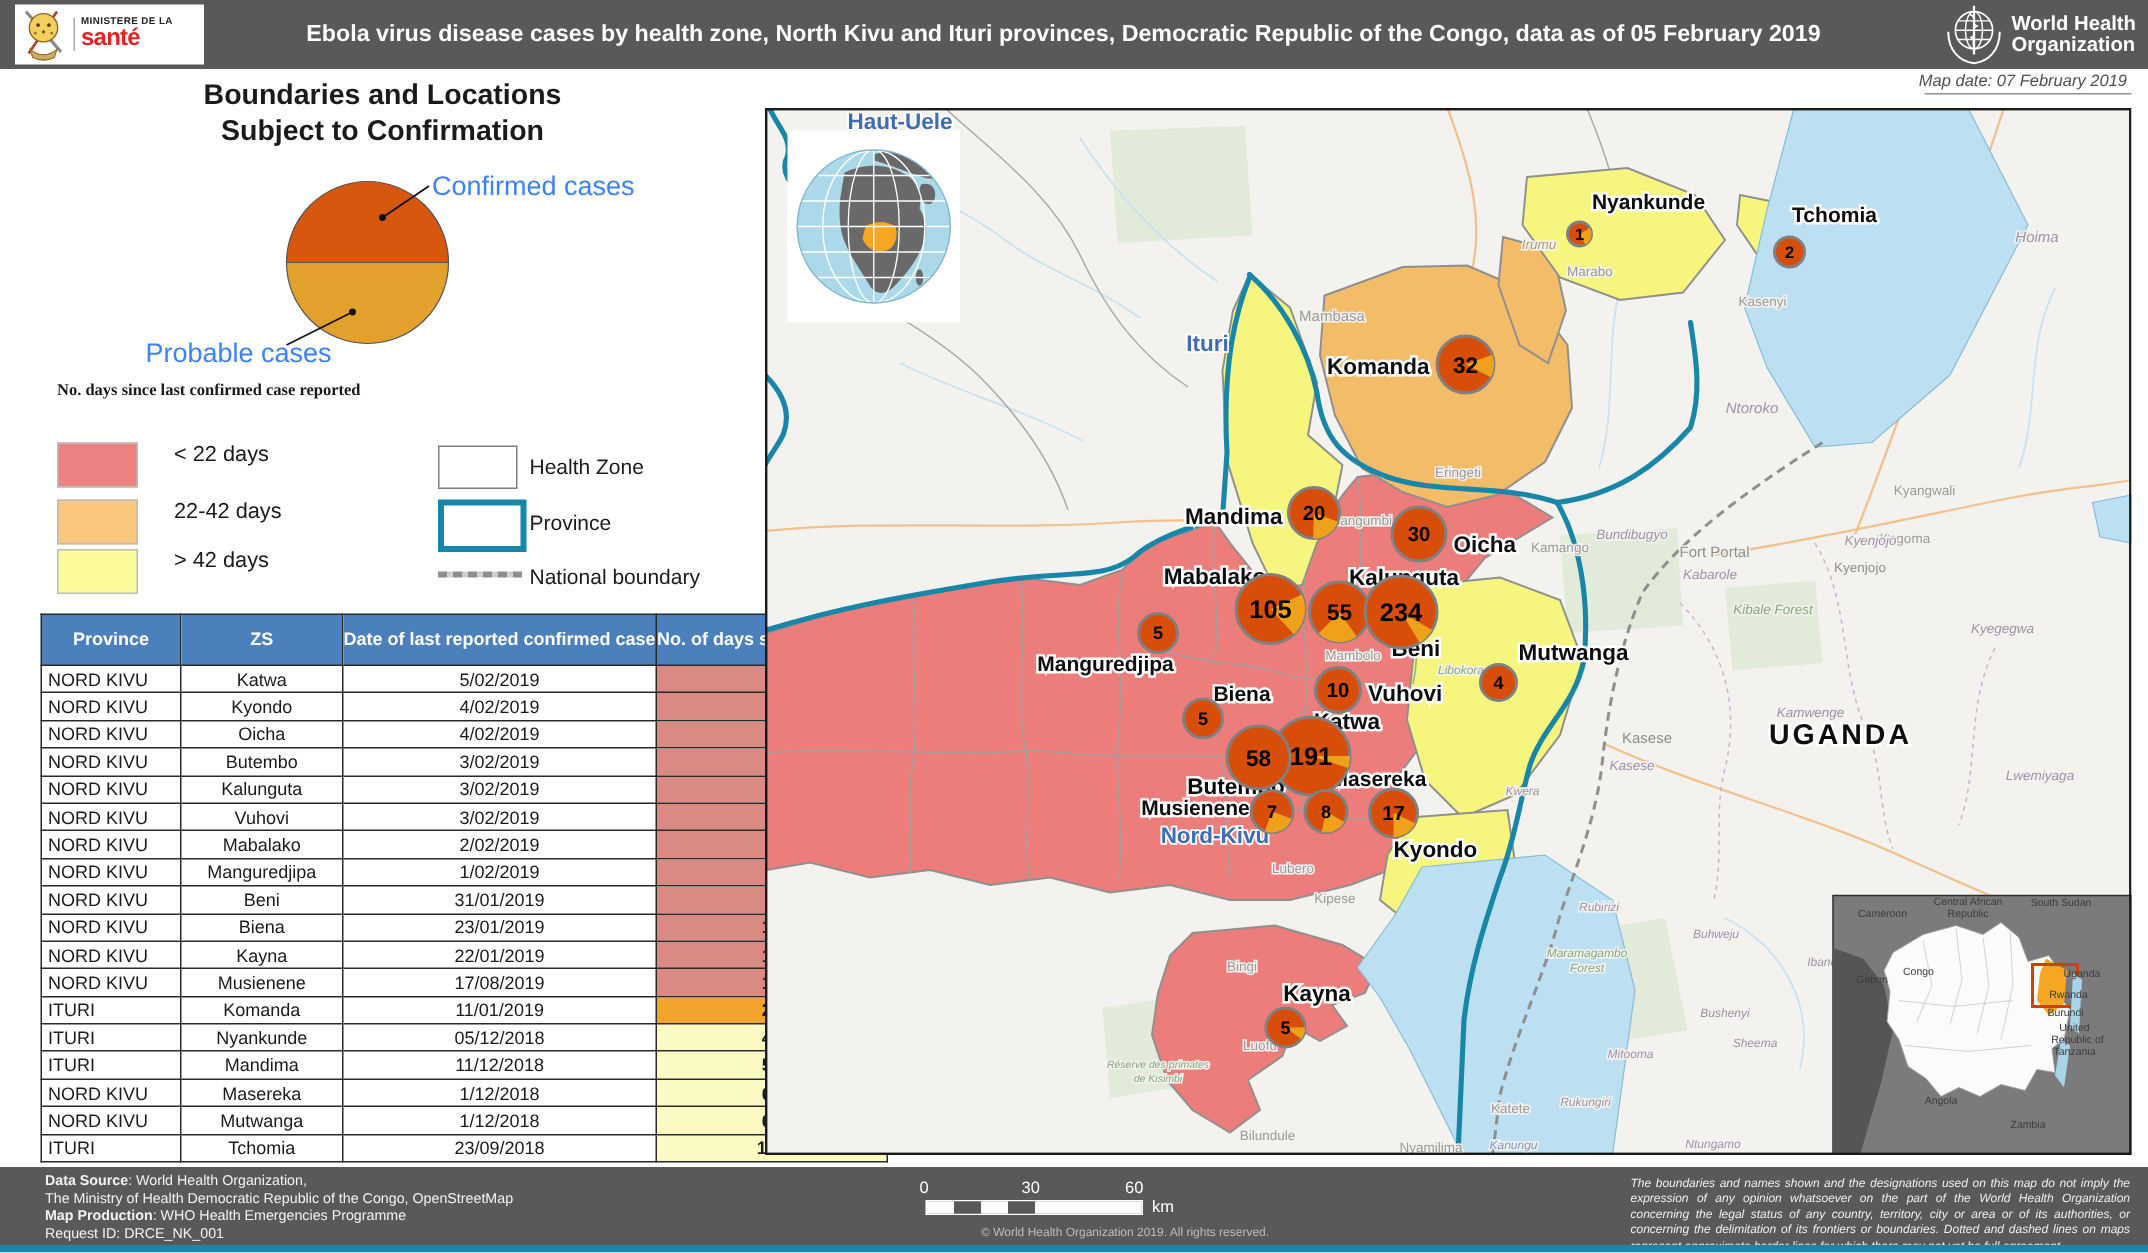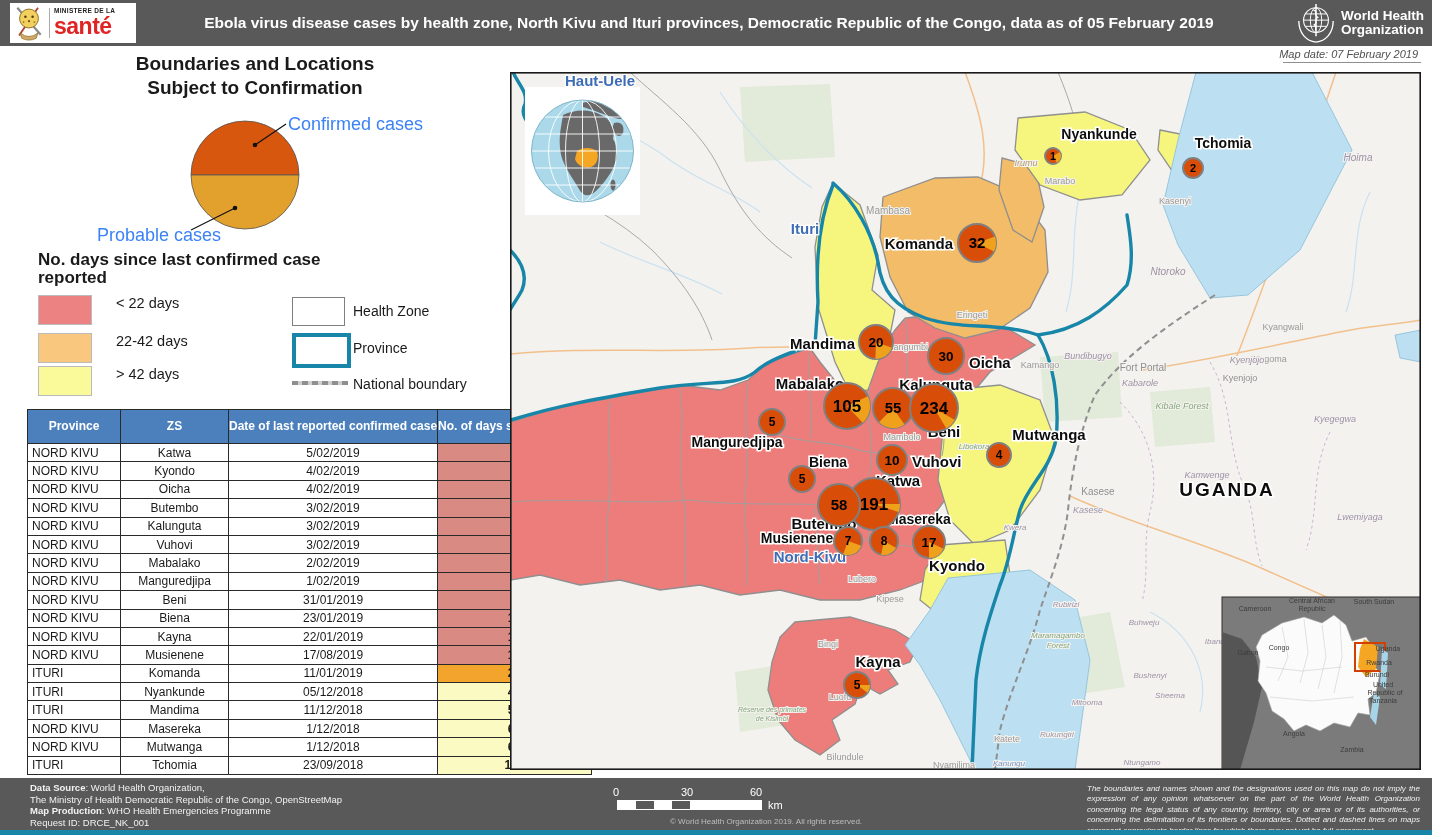--- a/index.html
+++ b/index.html
@@ -4,37 +4,37 @@
 <style>
   html,body{margin:0;padding:0;}
   body{width:1432px;height:835px;position:relative;background:#fff;overflow:hidden;
        font-family:"Liberation Sans",sans-serif;color:#1a1a1a;}
   
   .header{position:absolute;left:0;top:0;width:1432px;height:46px;background:#595959;}
   .logo-box{position:absolute;left:10px;top:3px;width:126px;height:40px;background:#fff;display:flex;align-items:center;}
   .crest{width:34px;height:36px;margin-left:2px;}
   .logo-text{border-left:1px solid #aaa;padding-left:4px;margin-left:3px;line-height:1;}
   .logo-small{font-size:6.5px;font-weight:bold;letter-spacing:.3px;color:#222;}
-  .logo-big{font-size:23px;font-weight:bold;color:#e02424;margin-top:0px;letter-spacing:-.5px;}
+  .logo-big{font-size:16px;font-weight:bold;color:#e02424;margin-top:0px;letter-spacing:-.5px;}
   .header-title{position:absolute;left:148px;right:162px;top:0;height:46px;line-height:46px;
        text-align:center;color:#fff;font-weight:bold;font-size:15.5px;white-space:nowrap;}
   .who{position:absolute;right:8px;top:2px;display:flex;align-items:center;gap:4px;}
   .who-text{color:#fff;font-weight:bold;font-size:13.5px;line-height:14px;}
   
   .map-date{position:absolute;right:14px;top:48px;width:260px;text-align:right;
        font-style:italic;font-size:11px;color:#4f4f4f;}
   .map-date-line{position:absolute;left:1283px;top:62px;width:138px;height:1px;background:#8f8f8f;}
   
   .panel-title{position:absolute;left:60px;top:52px;width:390px;text-align:center;
        font-weight:bold;font-size:19px;line-height:24px;}
   .pie-svg{position:absolute;left:95px;top:100px;}
   .pie-label{position:absolute;font-size:18px;color:#3b82f6;}
   .lbl-confirmed{left:288px;top:114px;}
   .lbl-probable{left:97px;top:225px;}
-  .days-heading{position:absolute;left:38px;top:251px;width:320px;font-weight:bold;font-size:17px;line-height:18px;}
+  .days-heading{position:absolute;left:38px;top:251px;width:320px;font-weight:bold;font-size:11px;line-height:18px;font-family:Liberation Serif, serif;}
   .swatch-row{position:absolute;left:38px;height:28px;display:flex;align-items:flex-start;}
   .swatch{width:52px;height:28px;border:1px solid #bbb;}
   .swatch-label{margin-left:24px;font-size:14.5px;}
   .b-row{position:absolute;font-size:14px;}
   .hz-box{position:absolute;left:292px;top:297px;width:51px;height:27px;background:#fff;border:1.5px solid #7f7f7f;}
   .pv-box{position:absolute;left:292px;top:333px;width:51px;height:27px;background:#fff;border:4px solid #1786a8;}
   .nb-line{position:absolute;left:292px;top:381px;width:56px;height:4px;
        background:repeating-linear-gradient(90deg,#8f8f8f 0 6px,#cfcfcf 6px 10px);}
   
   .ztable{position:absolute;left:27px;top:409px;border-collapse:collapse;table-layout:fixed;font-size:12px;}
@@ -49,21 +49,21 @@
   .zl{font-weight:bold;fill:#0d0d0d;paint-order:stroke;stroke:#ffffff;stroke-width:3.2px;}
   .pl{font-weight:bold;fill:#3e6db5;paint-order:stroke;stroke:#ffffff;stroke-width:2.4px;}
   .cv{font-weight:bold;fill:#000;text-anchor:middle;}
   .inl{fill:#3c3c3c;}
   
   .footer{position:absolute;left:0;top:778px;width:1432px;height:52px;background:#595959;color:#fff;}
   .foot-left{position:absolute;left:30px;top:4px;font-size:9.5px;line-height:11.5px;color:#f2f2f2;}
   .scale-num{position:absolute;top:8px;font-size:11px;color:#fff;}
   .scale-bar{position:absolute;left:617px;top:22px;width:143px;height:8px;border:1px solid #fff;display:flex;}
   .scale-km{position:absolute;left:768px;top:21px;font-size:11px;color:#fff;}
-  .copyright{position:absolute;left:633px;top:39px;font-size:8px;color:#bdbdbd;padding-left:37px;}
+  .copyright{position:absolute;left:617px;top:39px;font-size:8px;color:#bdbdbd;padding-left:37px;}
   .disclaimer{position:absolute;left:1087px;top:6px;width:333px;font-size:8px;font-style:italic;
        line-height:10.4px;text-align:justify;color:#efefef;}
   .teal-strip{position:absolute;left:0;top:830px;width:1432px;height:5px;background:#1786a8;}
 </style>
 </head>
 <body>
 
 <div class="header">
   <div class="logo-box">
     <svg class="crest" viewBox="0 0 36 40">

